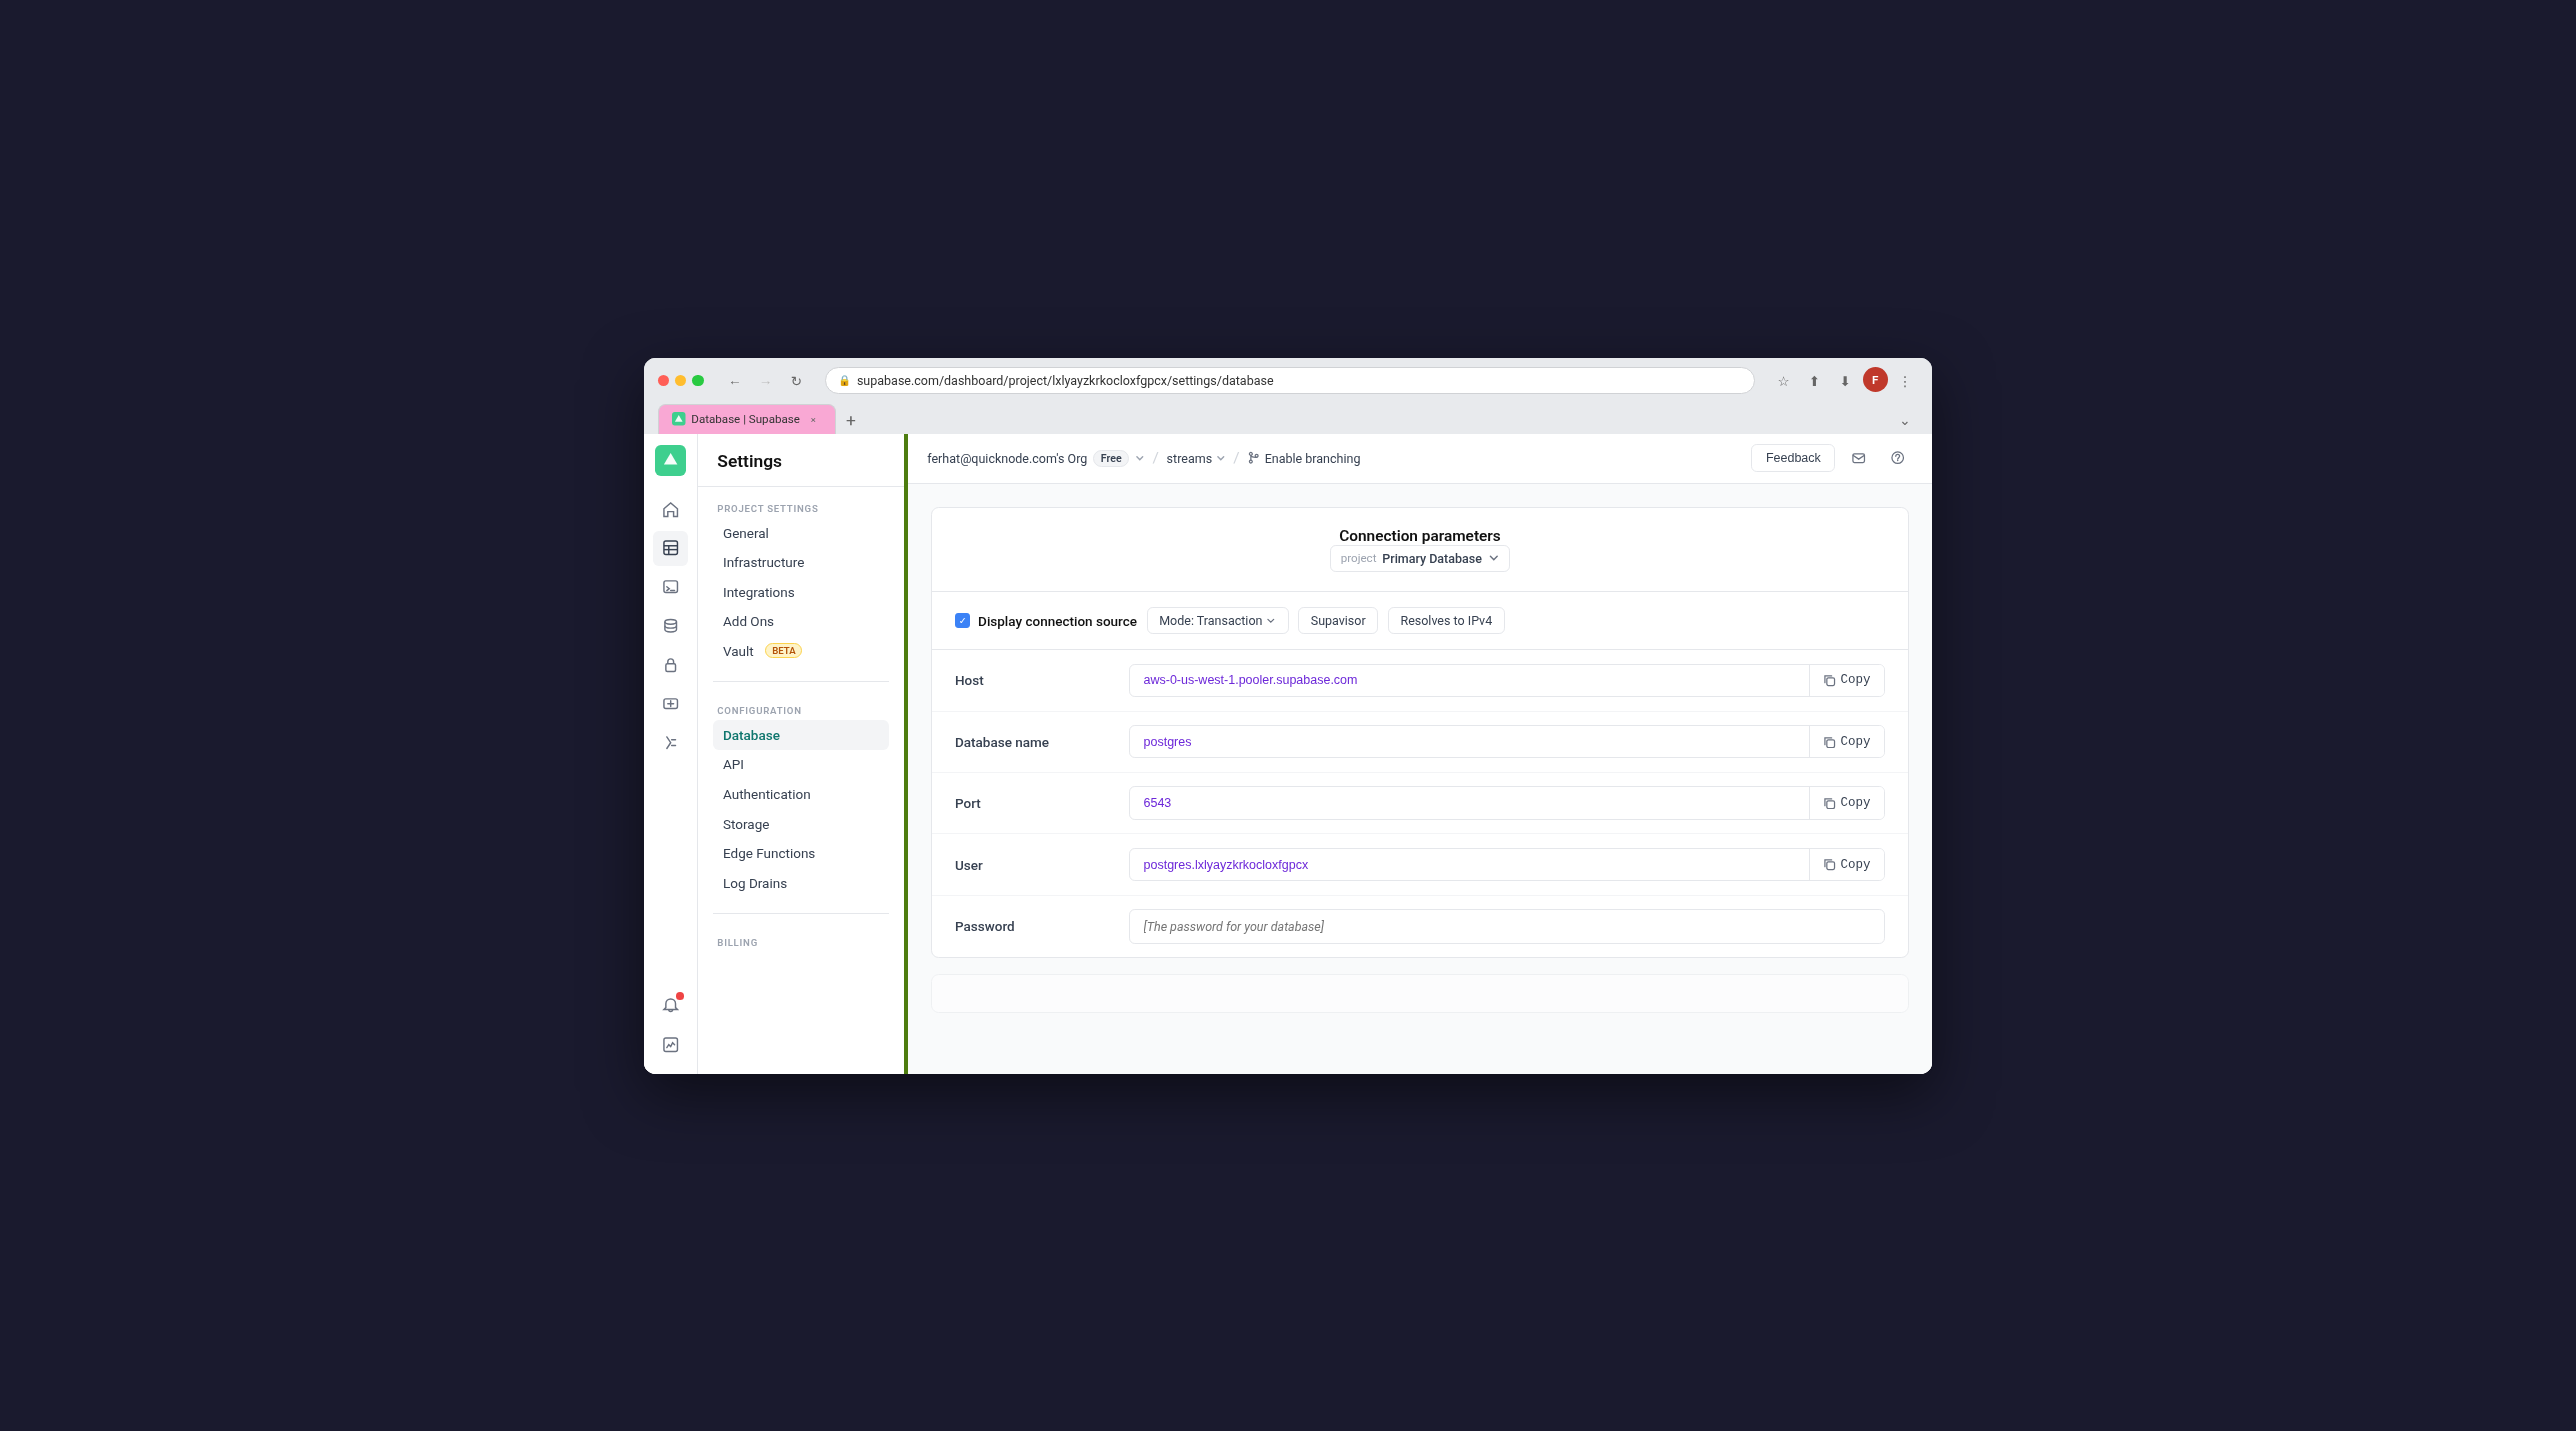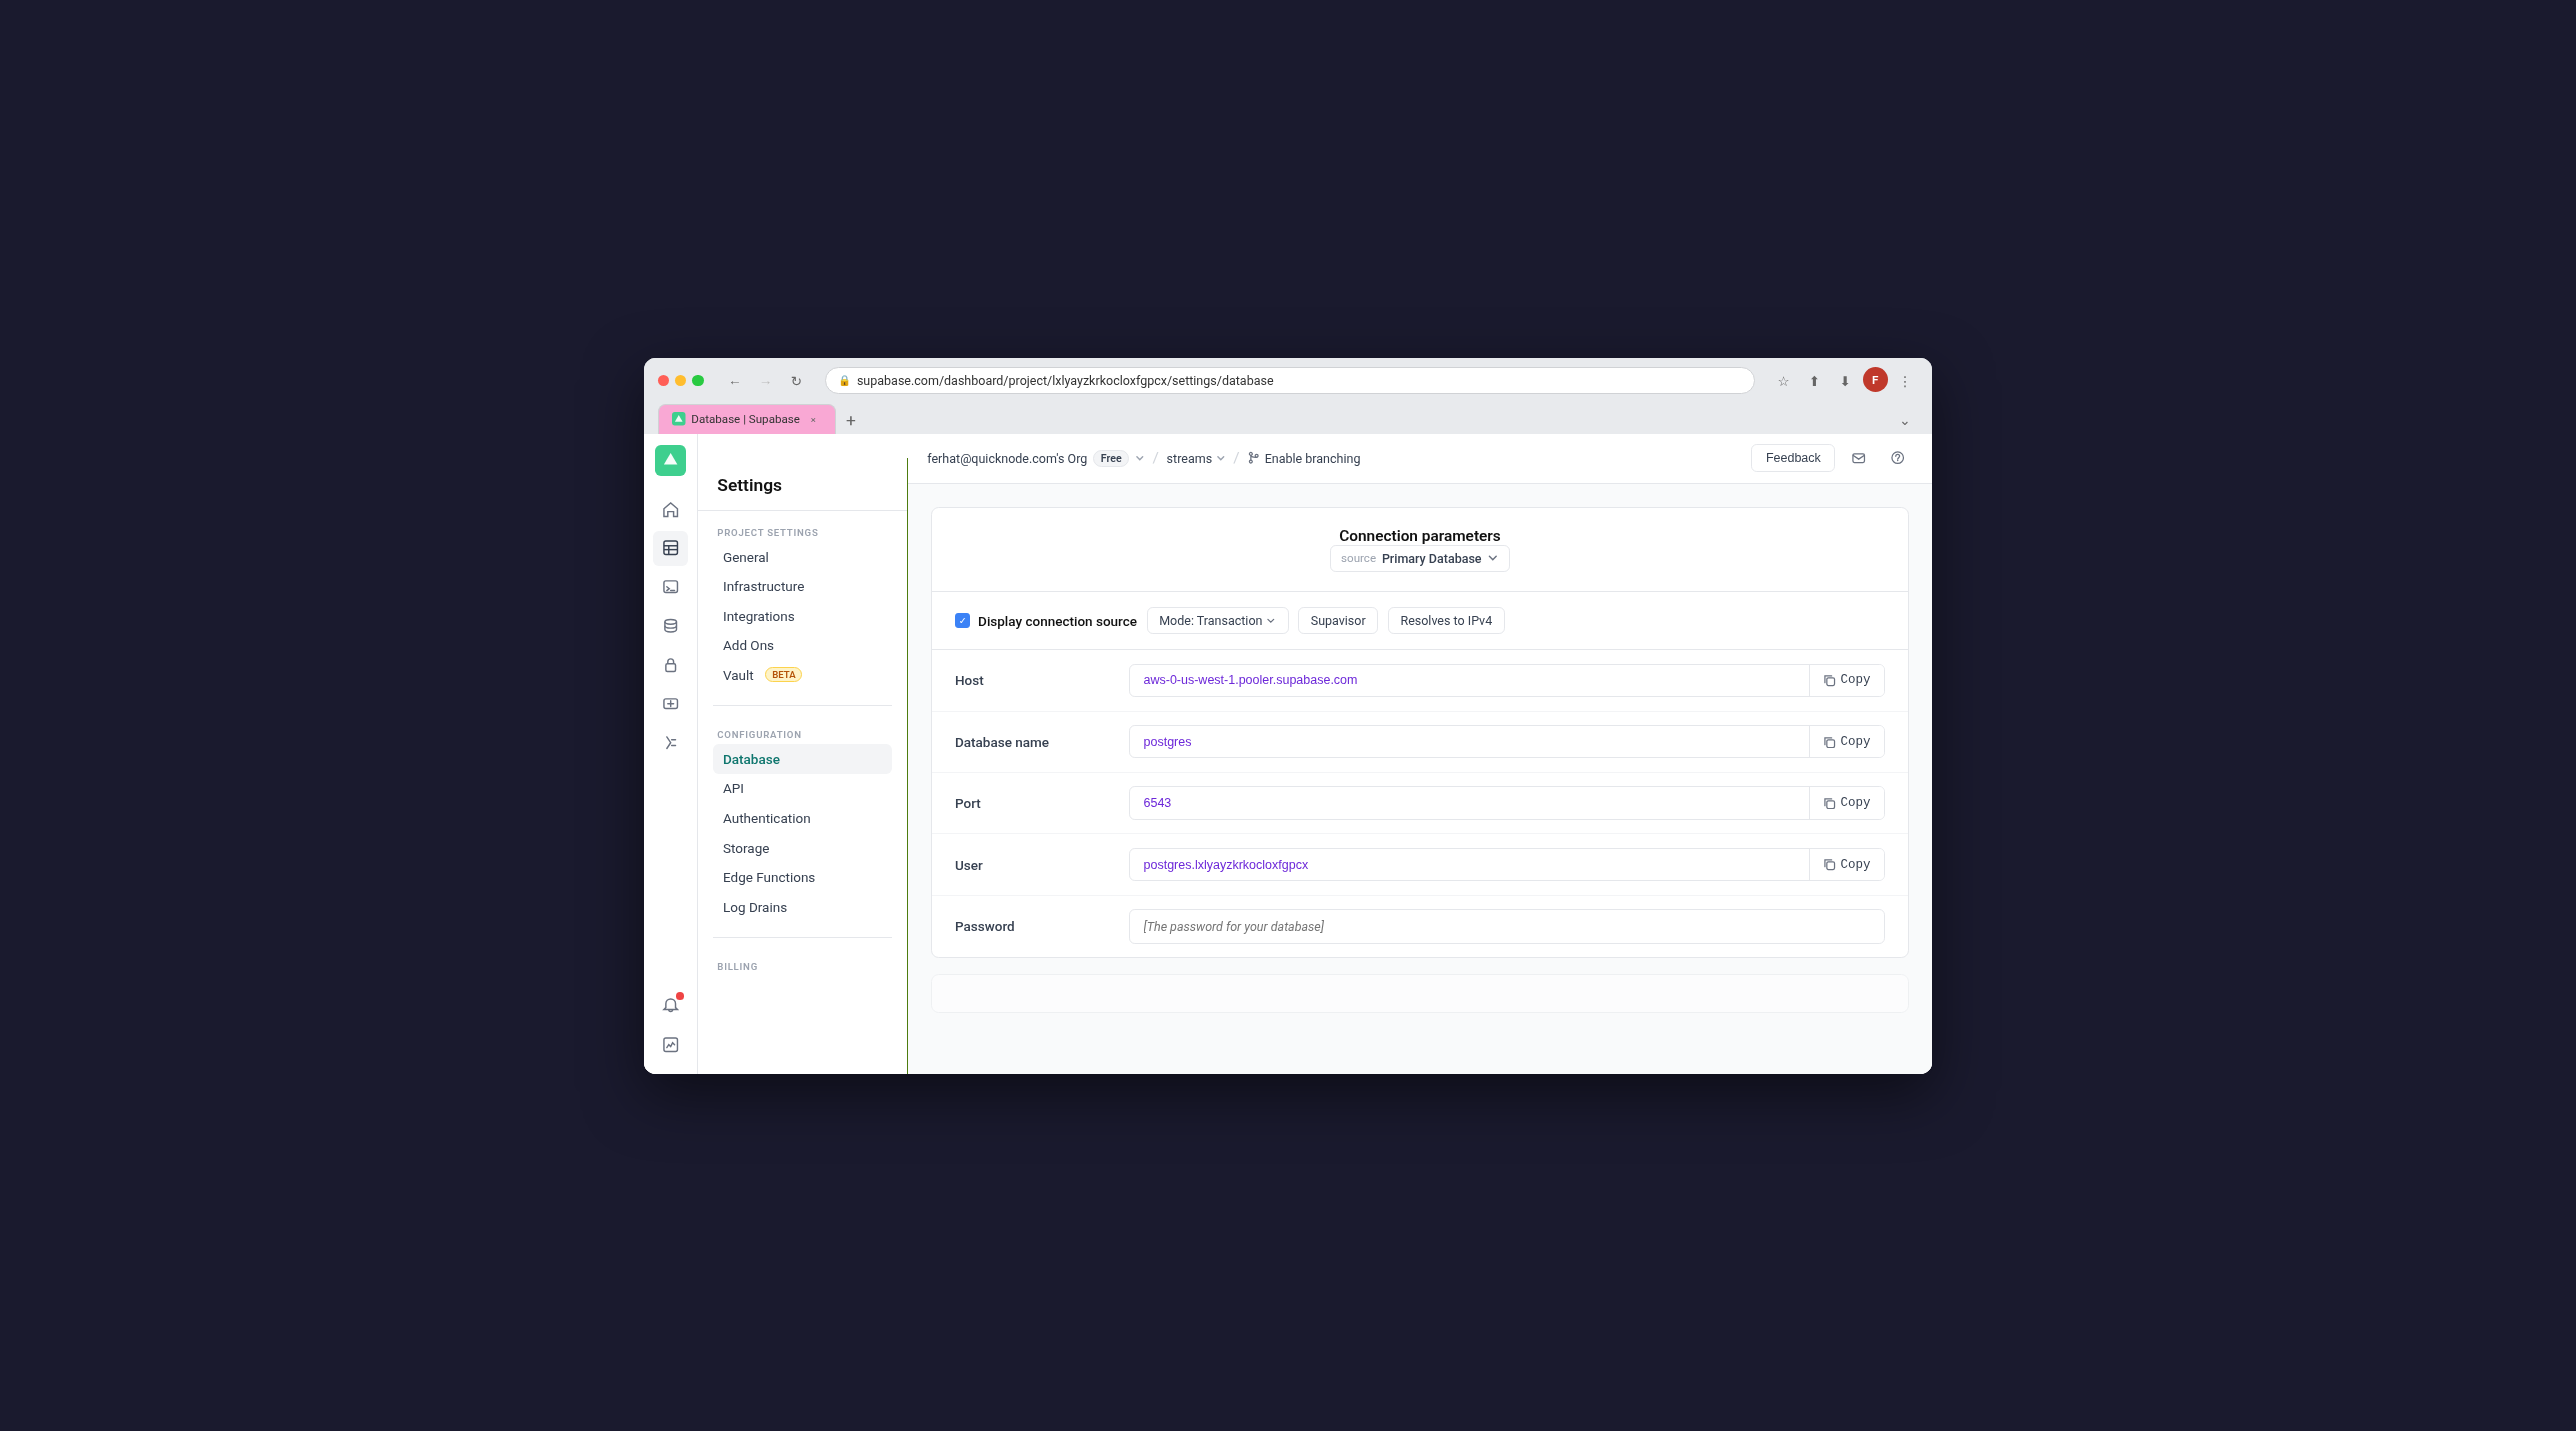--- a/index.html
+++ b/index.html
@@ -256,24 +256,23 @@
     .settings-container {
       display: flex;
       flex: 1;
       overflow: hidden;
     }
 
     
     .settings-sidebar {
       width: 210px;
       background: #fff;
-      border-right: 1px solid #4d7c0f;
+      border-right: 4px solid #4d7c0f;
       overflow-y: auto;
       flex-shrink: 0;
-      margin-top: 24px;
     }
 
     .settings-title {
       font-size: 17.4px;
       font-weight: 600;
       color: #111;
       padding: 17.4px 19.3px 15.4px;
       border-bottom: 1px solid #e5e7eb;
     }
 
@@ -793,21 +792,21 @@
           </div>
         </div>
 
         <div class="main-content">
           <div class="content-area">
 
             <div class="card">
               <div class="card-header">
                 <span class="card-title">Connection parameters</span>
                 <div class="source-selector">
-                  <span class="source-label-dim">source</span>
+                  <span class="source-label-dim">project</span>
                   <span style="font-size:12.5px; color:#374151; font-weight:500;">Primary Database</span>
                   <svg width="11.6" height="11.6" viewBox="0 0 12 12" fill="none">
                     <path d="M2.5 4.5L6 8L9.5 4.5" stroke="#6b7280" stroke-width="1.5" stroke-linecap="round"></path>
                   </svg>
                 </div>
               </div>
 
               <div class="connection-options">
                 <div class="checkbox-wrapper">
                   <div class="checkbox">

